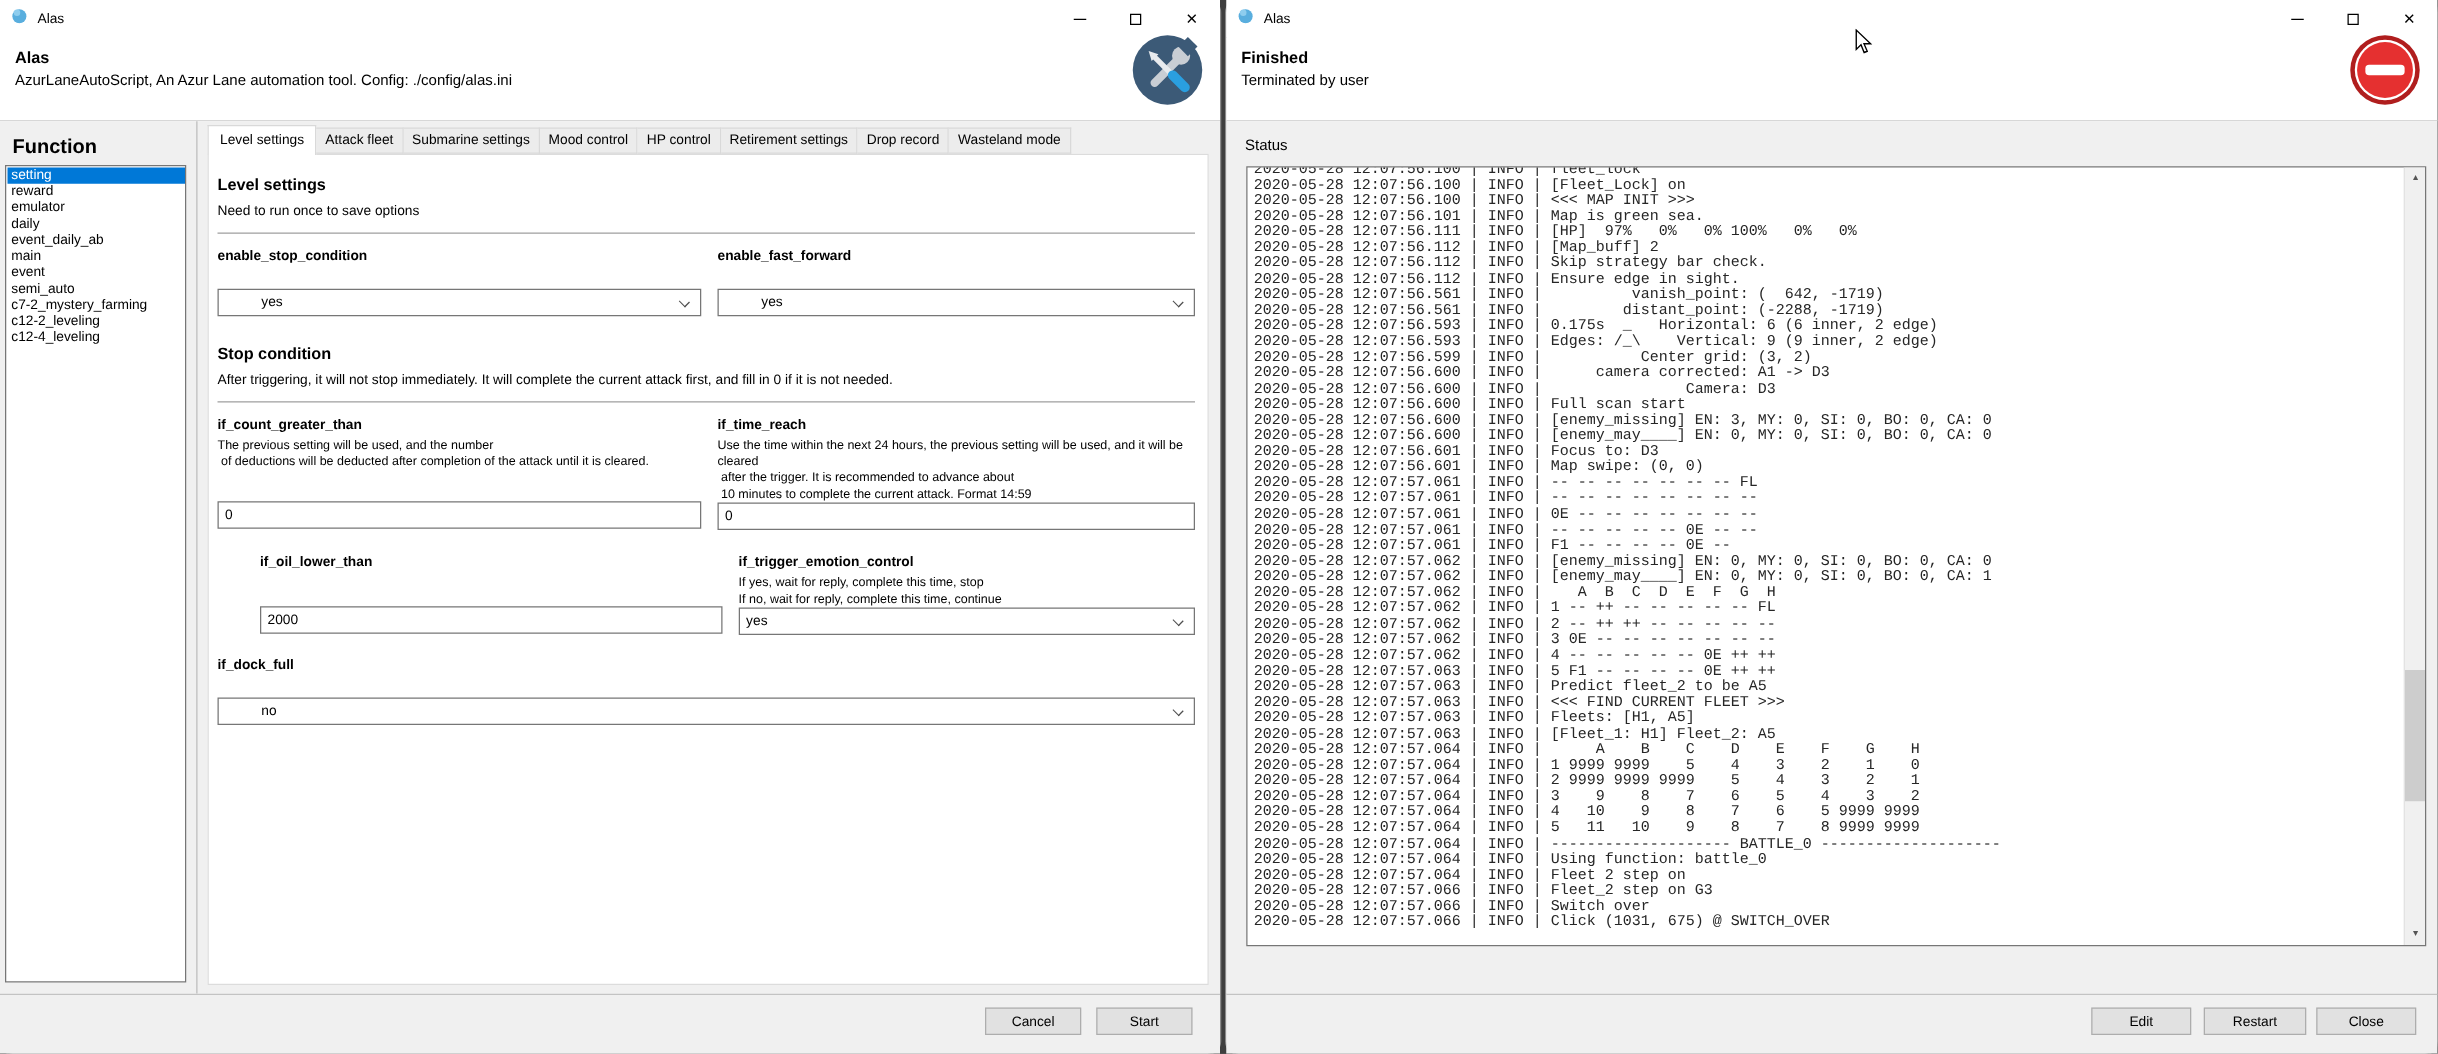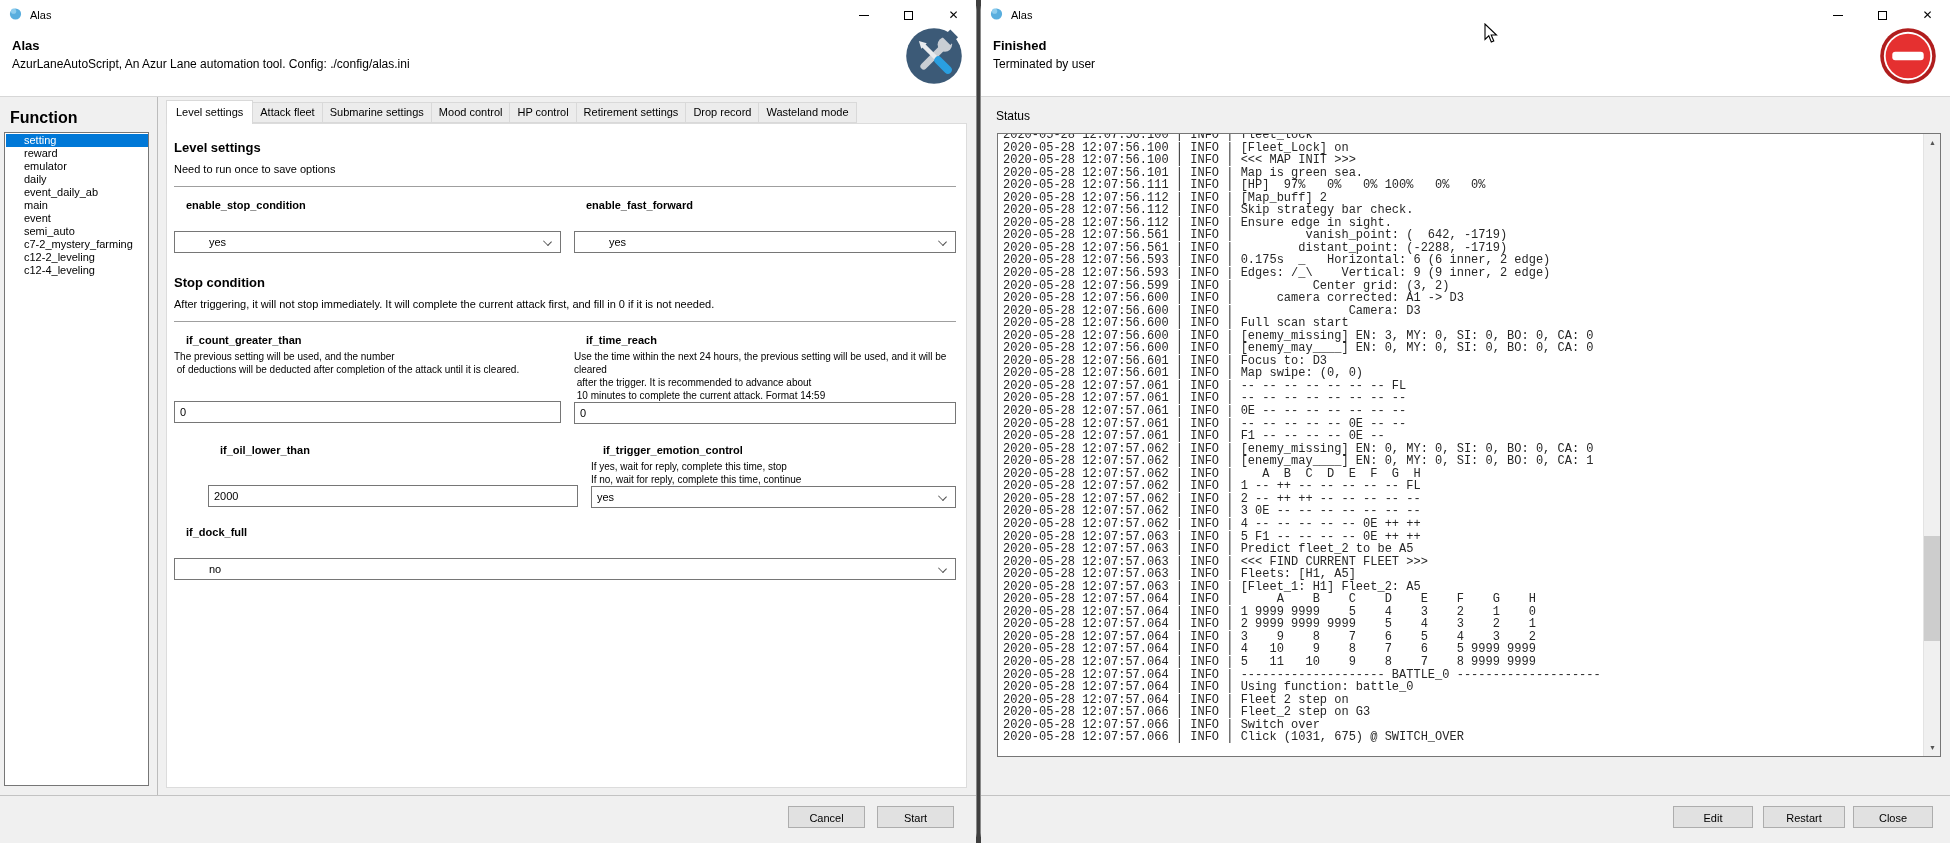--- a/index.html
+++ b/index.html
@@ -29,40 +29,40 @@
   .bodyarea{position:absolute;top:97px;left:0;right:0;bottom:48px;background:#f0f0f0;}
   .footer{position:absolute;left:0;right:0;bottom:0;height:48px;background:#f0f0f0;
           border-top:1px solid #c3c3c3;}
   .btn{position:absolute;top:10px;height:22px;background:#e1e1e1;border:1px solid #adadad;
        font-size:11px;font-family:"Liberation Sans",sans-serif;text-align:center;line-height:20px;cursor:default;}
 
   
   .func-label{position:absolute;left:10px;top:12px;font-size:16px;font-weight:bold;}
   .listbox{position:absolute;left:4px;top:35px;width:145px;bottom:9px;background:#fff;
            border:1px solid #767676;padding:1px 0 0 1px;overflow:hidden;}
-  .list-item{font-size:11px;line-height:13px;padding-left:18px;white-space:nowrap;}
+  .list-item{font-size:11px;line-height:13px;padding-left:3px;white-space:nowrap;}
   .list-item.selected{background:#0078d7;color:#fff;}
   .vsplit{position:absolute;left:157px;top:0;bottom:0;width:1px;background:#bcbcbc;}
 
   .tabs{position:absolute;left:166px;top:2px;height:24px;display:flex;align-items:flex-end;z-index:2;}
   .tab{font-size:11px;padding:3px 7px 4px 7px;background:#ececec;border:1px solid #d9d9d9;border-left:none;
        white-space:nowrap;cursor:default;}
   .tab:first-child{border-left:1px solid #d9d9d9;}
   .tab.active{background:#fff;padding:5px 9px 6px 9px;border:1px solid #d9d9d9;border-bottom:none;margin-bottom:-1px;}
 
   .page{position:absolute;left:166px;top:26px;width:801px;bottom:7px;background:#fff;
         border:1px solid #dcdcdc;overflow:hidden;}
   .form{padding:16px 10px 0 7px;width:800px;}
   .sec-h{font-size:13px;font-weight:bold;}
   .sec-d{font-size:11px;margin-top:8px;}
   .rule{border:none;border-top:1px solid #9f9f9f;margin:11px 0 0 0;width:782px;}
   .row{display:flex;width:782px;}
   .col{width:387px;margin-right:13px;display:flex;flex-direction:column;}
   .col.last{width:382px;margin-right:0;}
-  .f-label{font-size:11px;font-weight:bold;margin-left:12px;}
+  .f-label{font-size:11px;font-weight:bold;}
   .f-desc{font-size:10px;line-height:13px;margin-top:4px;white-space:pre-wrap;}
   .desc-area{min-height:55px;}
   .gap-s{min-height:29px;}
   .combo{height:22px;border:1px solid #767676;background:#fff;font-size:11px;line-height:20px;
          padding-left:5px;position:relative;cursor:default;}
   .combo::after{content:"";position:absolute;right:9px;top:6px;width:6px;height:6px;
                 border-right:1px solid #4e4e4e;border-bottom:1px solid #4e4e4e;
                 transform:rotate(45deg) scaleY(.8);}
   .tinput{height:22px;width:100%;border:1px solid #767676;background:#fff;font-size:11px;
           padding:0 0 0 5px;font-family:"Liberation Sans",sans-serif;}

